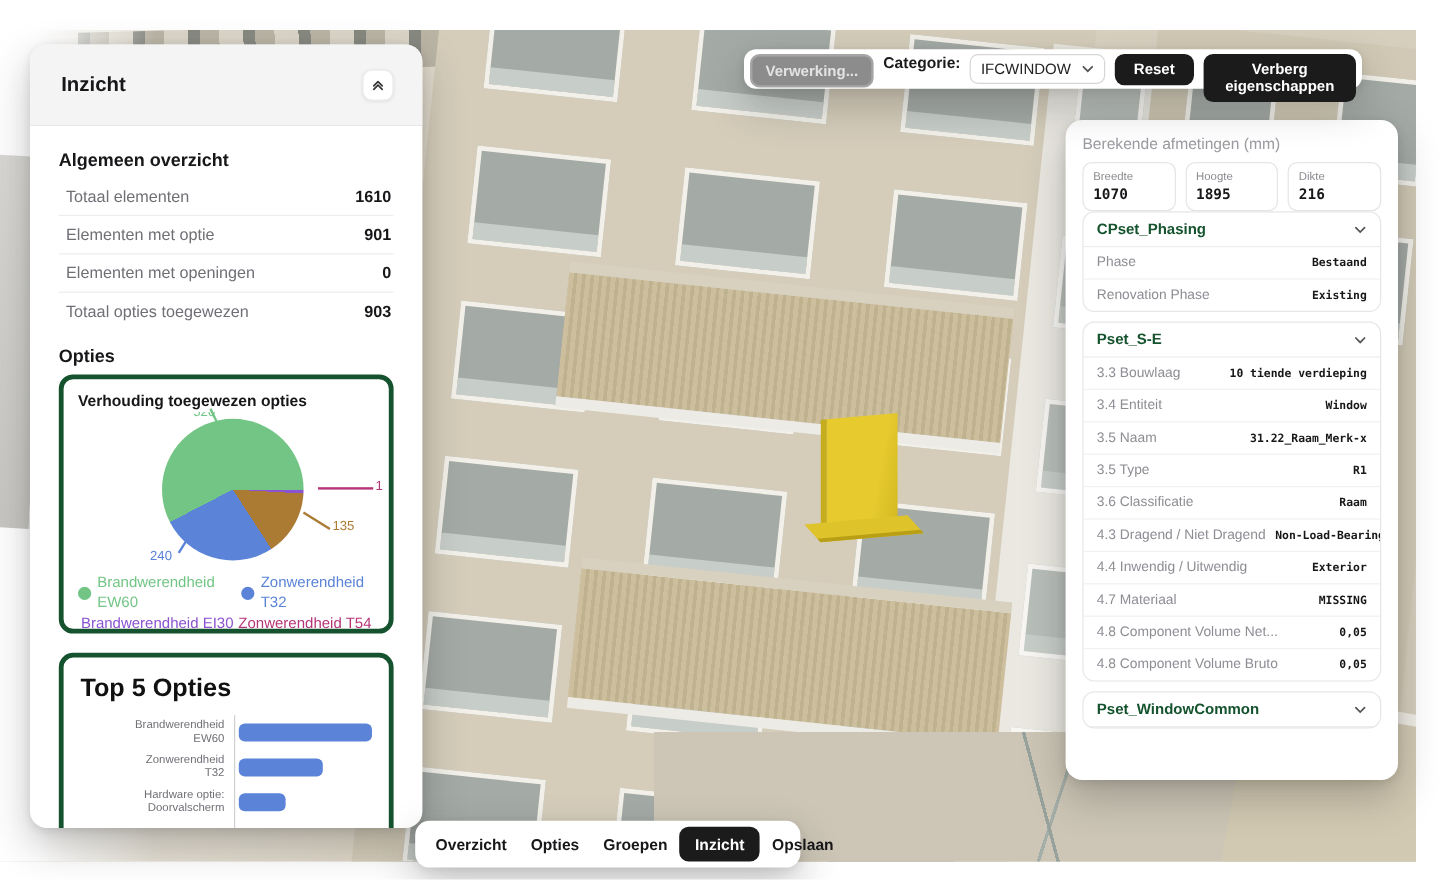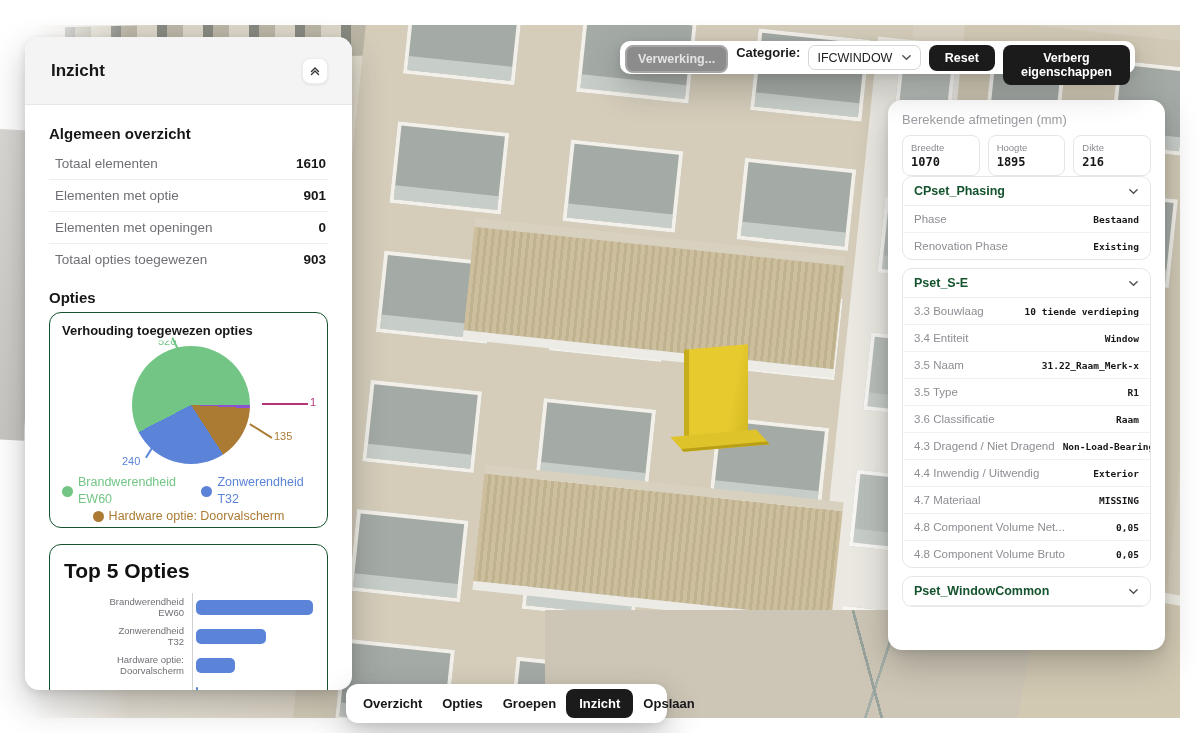--- a/index.html
+++ b/index.html
@@ -69,21 +69,21 @@
              box-shadow:0 1px 3px rgba(0,0,0,.08); }
   .insight-body { padding:20px 24px 0 24px; }
   .sec-h { font-size:15px; font-weight:700; color:#17171a; margin:0 0 6px 0; }
   .kv-row { display:flex; justify-content:space-between; align-items:center;
             padding:8px 2px 8px 6px; border-bottom:1px solid #eeeeef; }
   .kv-row:last-child { border-bottom:none; }
   .kv-label { font-size:13.5px; color:#6f6f76; }
   .kv-value { font-size:13.5px; font-weight:700; color:#17171a; }
   .kv-wrap { margin-bottom:14px; }
 
-  .card { border:1px solid #14532d; border-radius:12px; padding:10px 12px; }
+  .card { border:4px solid #14532d; border-radius:12px; padding:10px 12px; }
   .card.pie-card { height:216px; overflow:hidden; }
   .chart-title { font-size:13px; font-weight:700; color:#17171a; }
   .pie-wrap { position:relative; height:132px; }
   .pie { position:absolute; left:70px; top:8px; width:118px; height:118px; border-radius:50%; }
   .callout { position:absolute; font-size:11px; font-weight:400; }
   .co-line { position:absolute; height:1.6px; }
   .co-520 { left:96px; top:-3px; clip-path:inset(45% 0 0 0); }
   .co-520-line { left:106px; top:6px; width:16px; transform:rotate(64deg); }
   .co-1 { left:248px; top:58px; }
   .co-1-line { left:200px; top:65px; width:46px; }
@@ -253,26 +253,20 @@
                 <span class="legend-dot" style="background: rgb(114, 197, 133);"></span>
                 <span style="color: rgb(114, 197, 133);">Brandwerendheid EW60</span>
               </span>
               <span class="legend-item">
                 <span class="legend-dot" style="background: rgb(91, 132, 216);"></span>
                 <span style="color: rgb(91, 132, 216);">Zonwerendheid T32</span>
               </span>
             </div>
             <div class="legend-row">
               <span class="legend-item">
-                <span class="legend-dot" style="background: rgb(171, 123, 52);"></span>
-                <span style="color: rgb(171, 123, 52);">Hardware optie: Doorvalscherm</span>
-              </span>
-            </div>
-            <div class="legend-row">
-              <span class="legend-item">
                 <span style="color: rgb(139, 82, 209);">Brandwerendheid EI30</span>
               </span>
               <span class="legend-item">
                 <span style="color: rgb(182, 53, 120);">Zonwerendheid T54</span>
               </span>
             </div>
           </div>
       </div>
 
       <div class="card top5-card">

